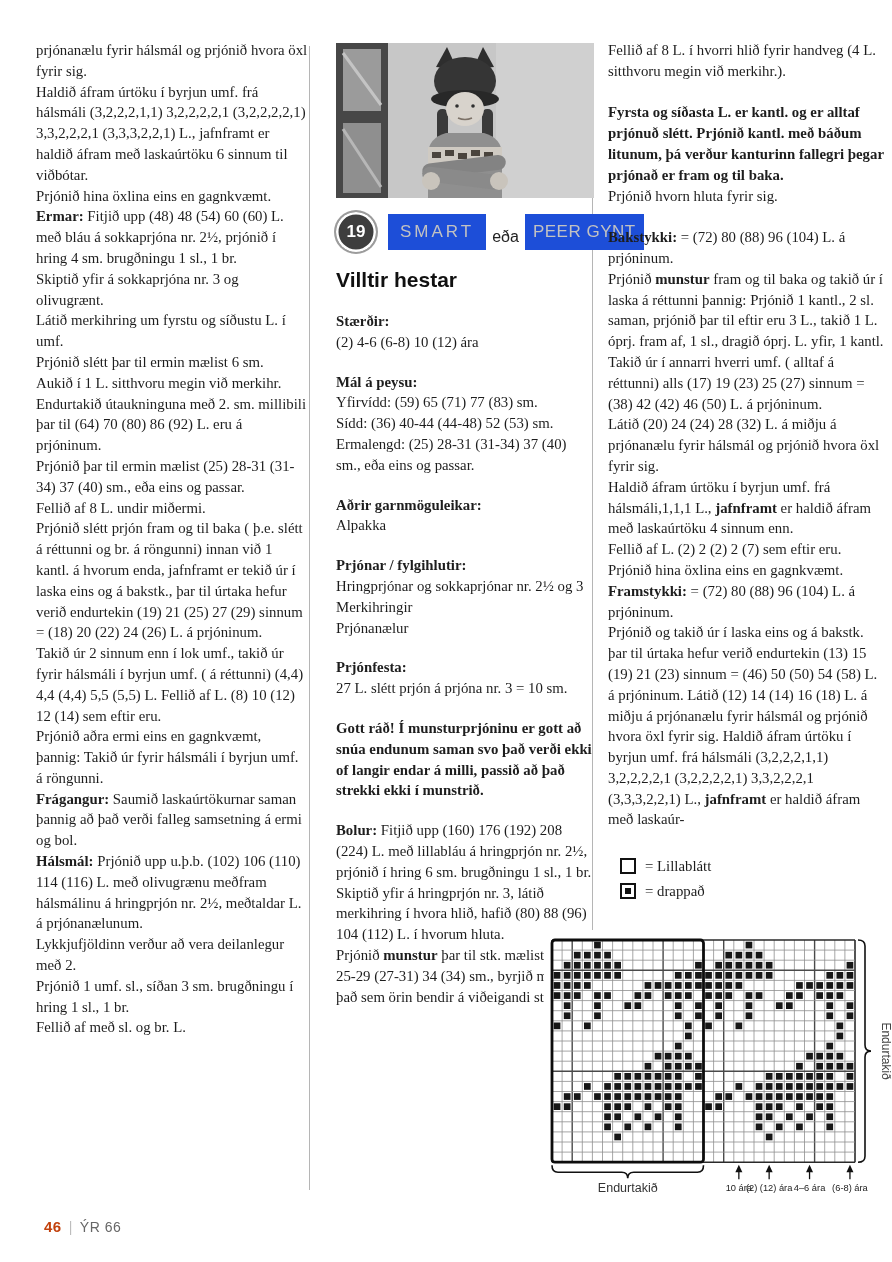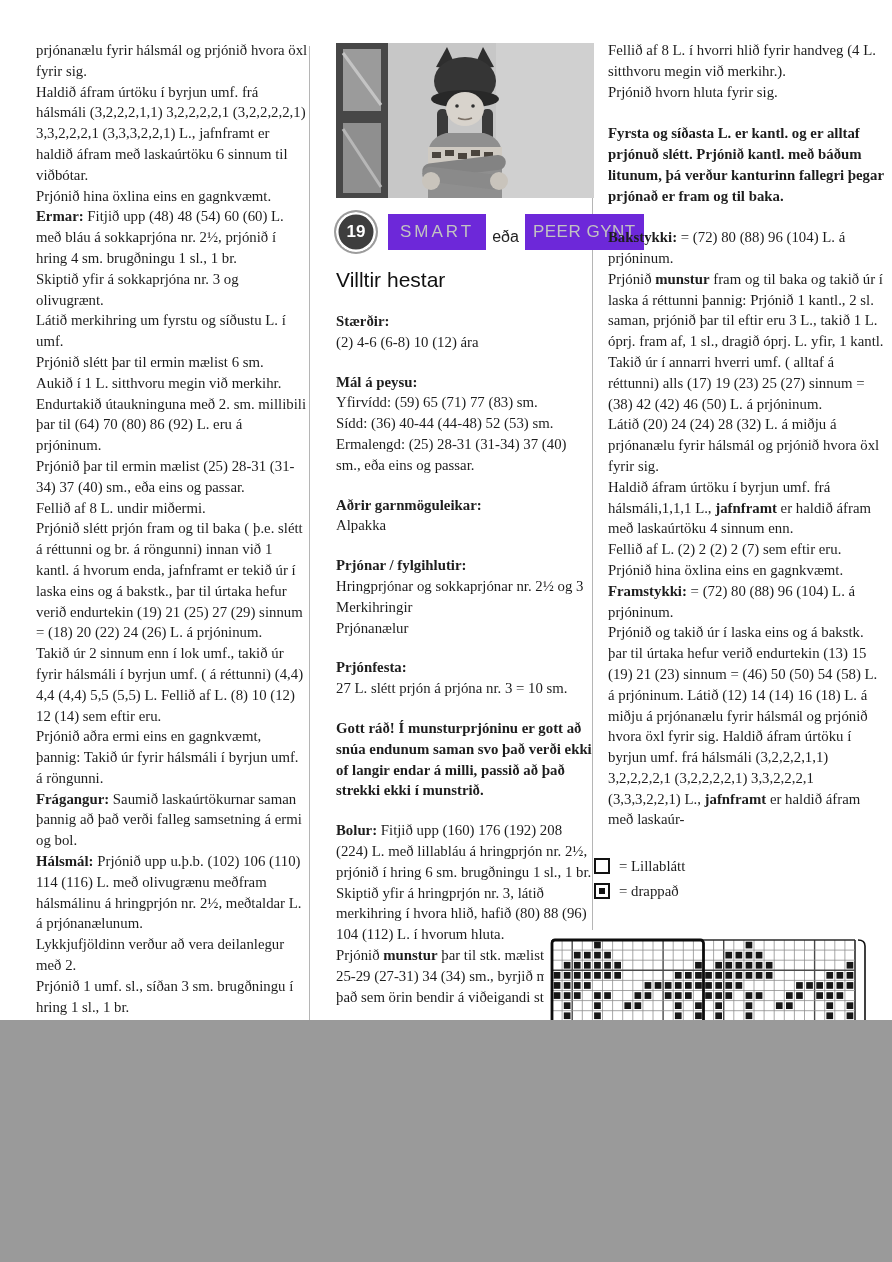--- a/index.html
+++ b/index.html
@@ -1,44 +1,44 @@
 <!DOCTYPE html>
 <html><head>
 <meta charset="utf-8">
 <style>
   html,body{margin:0;padding:0;background:#9a9a9a;}
-  .page{position:relative;width:892px;height:1020px;background:#ffffff;margin:0 auto;
+  .page{position:relative;width:892px;height:1262px;background:#ffffff;margin:0 auto;
         font-family:"Liberation Serif",serif;color:#1d1d1d;overflow:hidden;}
   .col{position:absolute;top:40px;font-size:14.8px;line-height:20.8px;}
   #col1{left:36px;width:272px;}
   #col2{left:336px;width:258px;}
   #col3{left:608px;width:276px;}
   .para{margin:0;}
   .para.sp{margin-top:20.8px;}
   .b{font-weight:bold;}
   .vrule{position:absolute;top:46px;width:1px;background:#b5b5b5;}
   #rule1{left:309px;height:1144px;}
   #rule2{left:592px;height:884px;}
   .photo{display:block;width:258px;height:155px;margin-top:3px;}
   .badge-row{display:flex;align-items:center;gap:12px;margin:14px 0 8px 0;}
   .badge{flex:0 0 auto;width:40px;height:40px;border-radius:50%;background:#3e3e3e;color:#fff;
          display:flex;align-items:center;justify-content:center;
          font-family:"Liberation Sans",sans-serif;font-weight:bold;font-size:17px;
          box-shadow:inset 0 0 0 2.5px #fff,0 0 0 2px #9c9c9c;}
-  .brand{background:#6d28d9;color:#c2c2c2;font-family:"Liberation Sans",sans-serif;
+  .brand{background:#1d4ed8;color:#c2c2c2;font-family:"Liberation Sans",sans-serif;
          font-size:17px;letter-spacing:3px;padding:8px 12px;white-space:nowrap;}
   .brand.gynt{letter-spacing:0.5px;padding:8px 8px;}
   .conj{color:#222;font-size:16px;align-self:flex-end;margin:0 -6px 4px -6px;
         font-family:"Liberation Sans",sans-serif;}
-  .title{font-family:"Liberation Sans",sans-serif;font-weight:normal;font-size:21px;
+  .title{font-family:"Liberation Sans",sans-serif;font-weight:bold;font-size:21px;
          color:#101010;margin:16px 0 14px 0;line-height:24px;}
   .section{margin-bottom:19px;}
   .section .h{font-weight:bold;margin-top:19px;}
   .tip{font-weight:bold;margin-bottom:19px;}
-  .legend{position:absolute;left:594px;top:856px;font-size:14.8px;line-height:20px;}
+  .legend{position:absolute;left:620px;top:856px;font-size:14.8px;line-height:20px;}
   .legend .row{display:flex;align-items:center;gap:9px;margin-bottom:5px;}
   .sym{flex:0 0 auto;width:12px;height:12px;border:2px solid #111;background:#fff;
        display:flex;align-items:center;justify-content:center;}
   .sym .dot{width:6px;height:6px;background:#111;}
   .chart-wrap{position:absolute;left:544px;top:934px;}
   .footer{position:absolute;left:44px;top:1218px;font-family:"Liberation Sans",sans-serif;
           font-size:14px;color:#666;letter-spacing:0.5px;}
   .footer .num{font-weight:bold;color:#c2410c;font-size:15px;}
   .footer .sep{color:#bdbdbd;margin:0 7px;font-weight:normal;}
 </style>
@@ -146,22 +146,22 @@
 
     <div id="mid-paras">
         <div class="para"><span class="b">Bolur:</span><span> Fitjið upp (160) 176 (192) 208 (224) L. með lillabláu á hringprjón nr. 2½, prjónið í hring 6 sm. brugðningu 1 sl., 1 br.</span></div>
         <div class="para"><span>Skiptið yfir á hringprjón nr. 3, látið merkihring í hvora hlið, hafið (80) 88 (96) 104 (112) L. í hvorum hluta.</span></div>
         <div class="para"><span>Prjónið </span><span class="b">munstur</span><span> þar til stk. mælist (23) 25-29 (27-31) 34 (34) sm., byrjið munstrið það sem örin bendir á viðeigandi str.</span></div>
       </div>
   </div>
 
   <div class="col" id="col3">
       <div class="para"><span>Fellið af 8 L. í hvorri hlið fyrir handveg (4 L. sitthvoru megin við merkihr.).</span></div>
+      <div class="para sp"><span class="b">Fyrsta og síðasta L. er kantl. og er alltaf prjónuð slétt. Prjónið kantl. með báðum litunum, þá verður kanturinn fallegri þegar prjónað er fram og til baka.</span></div>
       <div class="para"><span>Prjónið hvorn hluta fyrir sig.</span></div>
-      <div class="para sp"><span class="b">Fyrsta og síðasta L. er kantl. og er alltaf prjónuð slétt. Prjónið kantl. með báðum litunum, þá verður kanturinn fallegri þegar prjónað er fram og til baka.</span></div>
       <div class="para sp"><span class="b">Bakstykki:</span><span> = (72) 80 (88) 96 (104) L. á prjóninum.</span></div>
       <div class="para"><span>Prjónið </span><span class="b">munstur</span><span> fram og til baka og takið úr í laska á réttunni þannig: Prjónið 1 kantl., 2 sl. saman, prjónið þar til eftir eru 3 L., takið 1 L. óprj. fram af, 1 sl., dragið óprj. L. yfir, 1 kantl.</span></div>
       <div class="para"><span>Takið úr í annarri hverri umf. ( alltaf á réttunni) alls (17) 19 (23) 25 (27) sinnum = (38) 42 (42) 46 (50) L. á prjóninum.</span></div>
       <div class="para"><span>Látið (20) 24 (24) 28 (32) L. á miðju á prjónanælu fyrir hálsmál og prjónið hvora öxl fyrir sig.</span></div>
       <div class="para"><span>Haldið áfram úrtöku í byrjun umf. frá hálsmáli,1,1,1 L., </span><span class="b">jafnframt</span><span> er haldið áfram með laskaúrtöku 4 sinnum enn.</span></div>
       <div class="para"><span>Fellið af L. (2) 2 (2) 2 (7) sem eftir eru.</span></div>
       <div class="para"><span>Prjónið hina öxlina eins en gagnkvæmt.</span></div>
       <div class="para"><span class="b">Framstykki:</span><span> = (72) 80 (88) 96 (104) L. á prjóninum.</span></div>
       <div class="para"><span>Prjónið og takið úr í laska eins og á bakstk. þar til úrtaka hefur verið endurtekin (13) 15 (19) 21 (23) sinnum = (46) 50 (50) 54 (58) L. á prjóninum. Látið (12) 14 (14) 16 (18) L. á miðju á prjónanælu fyrir hálsmál og prjónið hvora öxl fyrir sig. Haldið áfram úrtöku í byrjun umf. frá hálsmáli (3,2,2,2,1,1) 3,2,2,2,2,1 (3,2,2,2,2,1) 3,3,2,2,2,1 (3,3,3,2,2,1) L., </span><span class="b">jafnframt</span><span> er haldið áfram með laskaúr-</span></div>
     </div>

